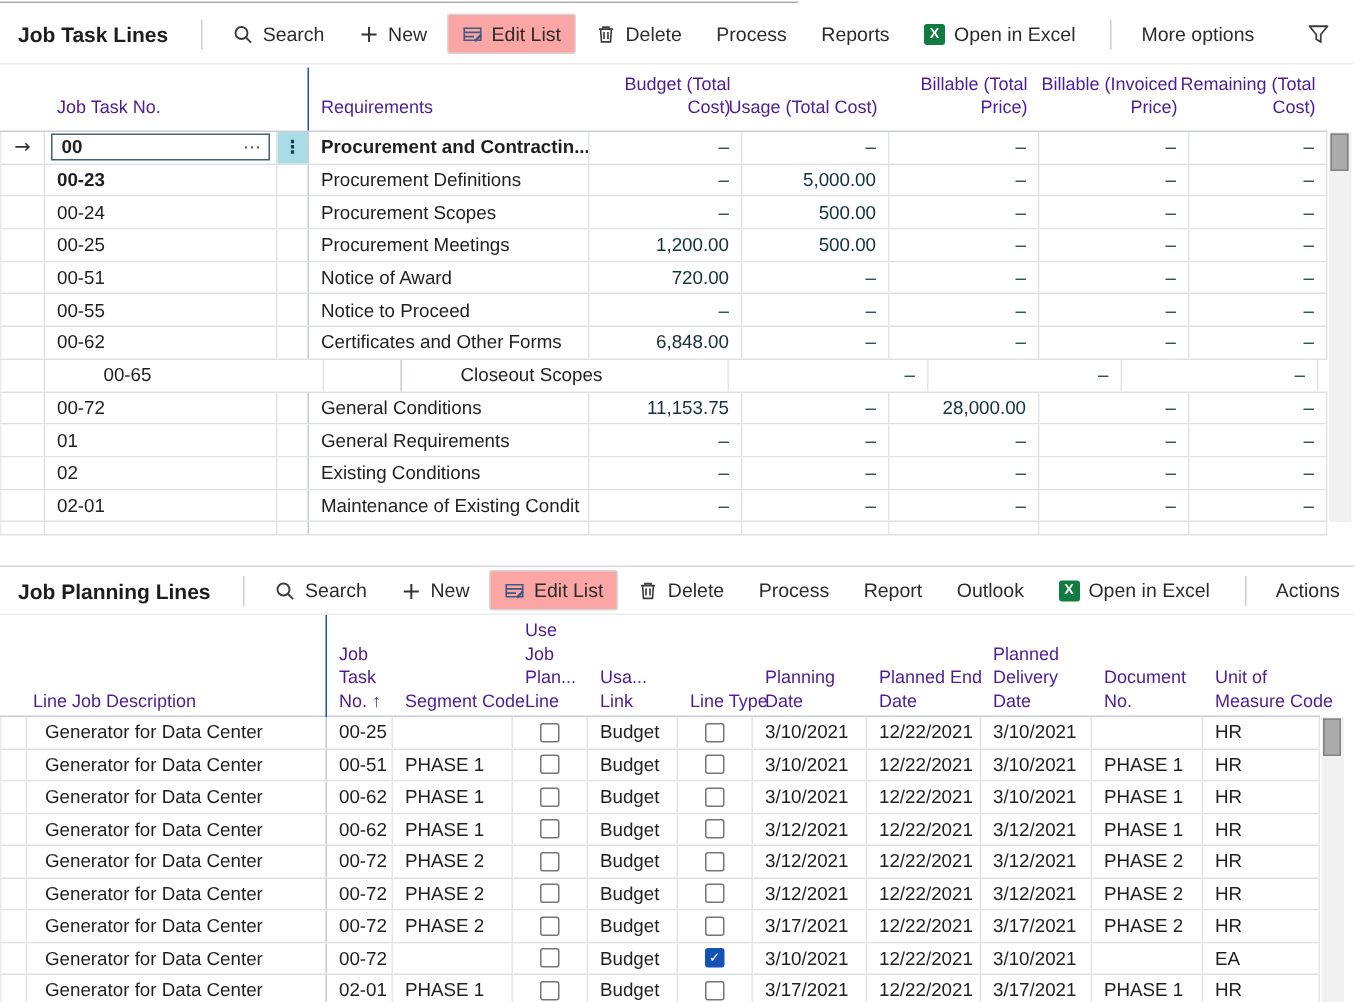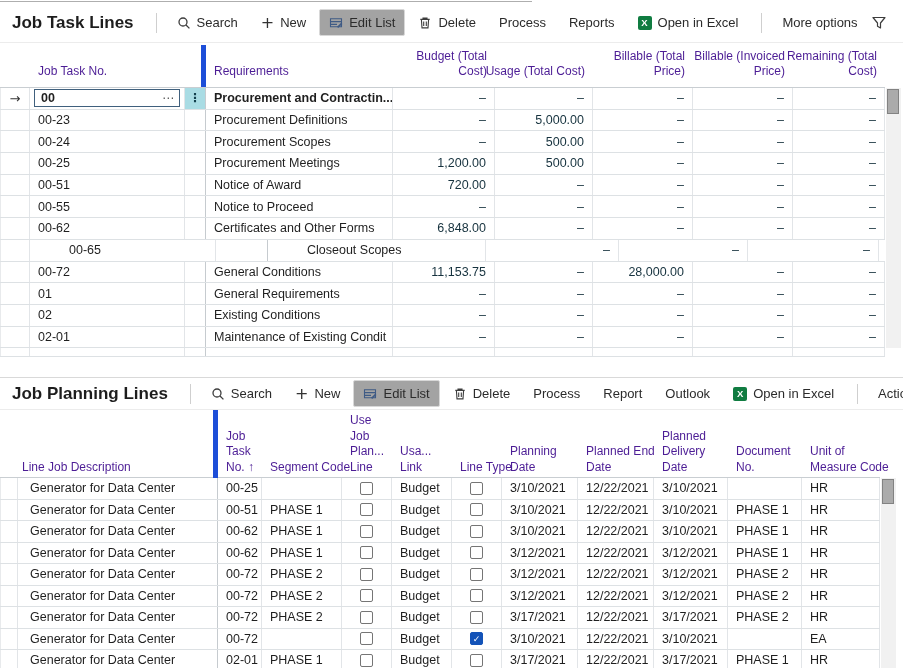--- a/index.html
+++ b/index.html
@@ -6,39 +6,39 @@
   .screen{position:relative;width:903px;height:668px;background:#fff;overflow:hidden;
           font-family:"Liberation Sans",sans-serif;color:#1f1f1f;}
   .glyph{font-family:"DejaVu Sans",sans-serif;}
   .edgeline{position:absolute;top:1px;left:0;width:532px;height:1px;background:#aeaeae;}
 
   
   .tb{position:absolute;left:0;width:903px;display:flex;align-items:center;
       font-size:13px;color:#2b2b2b;box-sizing:border-box;padding:0 12px;}
   .tb1{top:3px;height:40px;border-bottom:1px solid #ececec;}
   .tb2{top:377px;height:33px;border-top:1px solid #d9d9d9;border-bottom:1px solid #ececec;}
-  .tb-title{font-weight:600;font-size:17px;color:#1d1d1d;padding-right:12px;white-space:nowrap;}
+  .tb-title{font-weight:600;font-size:14px;color:#1d1d1d;padding-right:12px;white-space:nowrap;}
   .tb-sep{width:1px;height:20px;background:#cfcfcf;margin:0 10px;flex:0 0 1px;}
   .tb-item{display:flex;align-items:center;gap:6px;padding:5px 9px;margin-right:3px;
            white-space:nowrap;border:1px solid transparent;border-radius:2px;cursor:default;}
-  .tb-item.active{background:#a3a3a3;border-color:#d8d8d8;}
+  .tb-item.active{background:#fca5a5;border-color:#d8d8d8;}
   .plus{font-size:16px;line-height:12px;color:#333;}
   .xl{width:14px;height:14px;background:#107c41;color:#fff;font-weight:700;font-size:9.5px;
       display:flex;align-items:center;justify-content:center;border-radius:2px;}
   .tb-right{margin-left:auto;display:flex;align-items:center;gap:14px;padding-right:4px;}
   .ic{display:block;}
   .dots-after{font-size:13px;color:#2b2b2b;padding:5px 4px;}
 
   
   .thead,.tbody{position:absolute;left:0;box-sizing:border-box;}
   .thead{display:grid;border-bottom:1px solid #c9ced2;background:#fff;}
   .hcell{display:flex;align-items:flex-end;padding:3px 8px 7px 8px;font-size:12px;color:#4c1d95;
          white-space:pre;line-height:1.3;box-sizing:border-box;overflow:visible;}
   .hcell.right{justify-content:flex-end;text-align:right;}
-  .hcell.freeze{border-right:5px solid #1d4ed8;text-align:center;}
+  .hcell.freeze{border-right:1px solid #1d4ed8;text-align:center;}
   .trow{display:grid;box-sizing:border-box;border-bottom:1px solid #dde1e4;background:#fff;}
   .cell{display:flex;align-items:center;padding:0 8px;font-size:12.5px;color:#1f1f1f;
         box-sizing:border-box;border-right:1px solid #e2e5e8;overflow:hidden;white-space:nowrap;}
   .cell.first{border-left:1px solid #e8eaec;}
   .cell.freeze{border-right:1px solid #c6cbcf;}
   .cell.num{justify-content:flex-end;color:#16323e;}
   .cell.center{justify-content:center;padding:0;}
   .cell.bold{font-weight:700;}
   .arrow{color:#333;font-size:13px;}
   .cellinput{display:flex;flex:1;align-items:center;justify-content:space-between;
@@ -139,21 +139,21 @@
         <div class="cell center freeze dotscell glyph">⋮</div>
         <div class="cell bold">Procurement and Contractin...</div>
         <div class="cell num">–</div>
         <div class="cell num">–</div>
         <div class="cell num">–</div>
         <div class="cell num">–</div>
         <div class="cell num">–</div>
       </div>
       <div class="trow" style="grid-template-columns: 30px 155px 21px 187px 102px 98px 100px 100px 92px; height: 21.7px;">
         <div class="cell center first"></div>
-        <div class="cell" style="padding: 0px 8px;">00-23</div>
+        <div class="cell" style="padding: 0px 8px; font-weight: bold;">00-23</div>
         <div class="cell center freeze"></div>
         <div class="cell">Procurement Definitions</div>
         <div class="cell num">–</div>
         <div class="cell num">5,000.00</div>
         <div class="cell num">–</div>
         <div class="cell num">–</div>
         <div class="cell num">–</div>
       </div>
       <div class="trow" style="grid-template-columns: 30px 155px 21px 187px 102px 98px 100px 100px 92px; height: 21.7px;">
         <div class="cell center first"></div>

